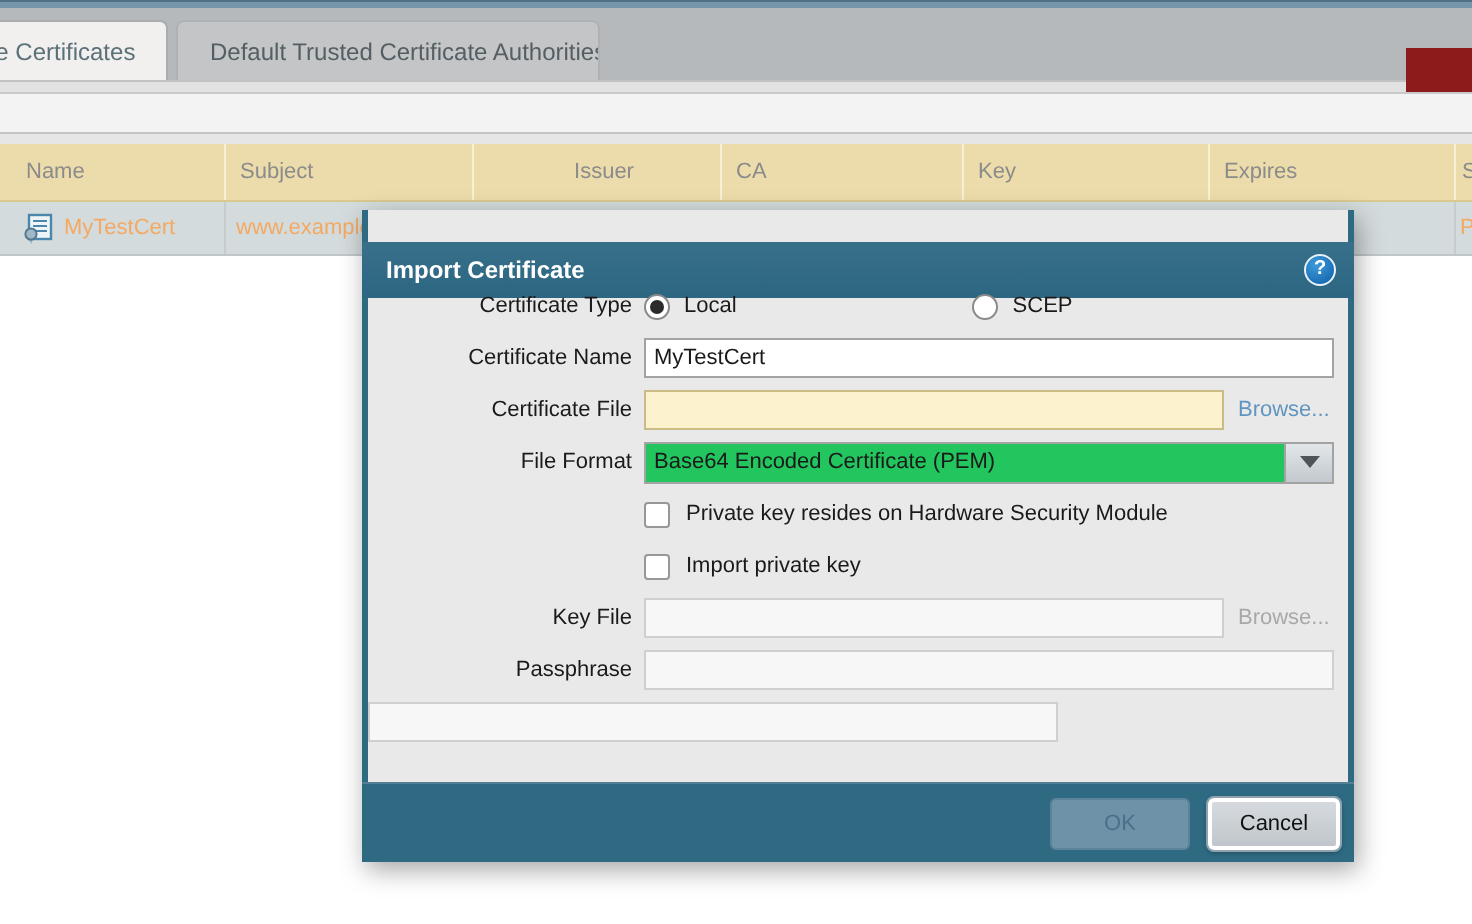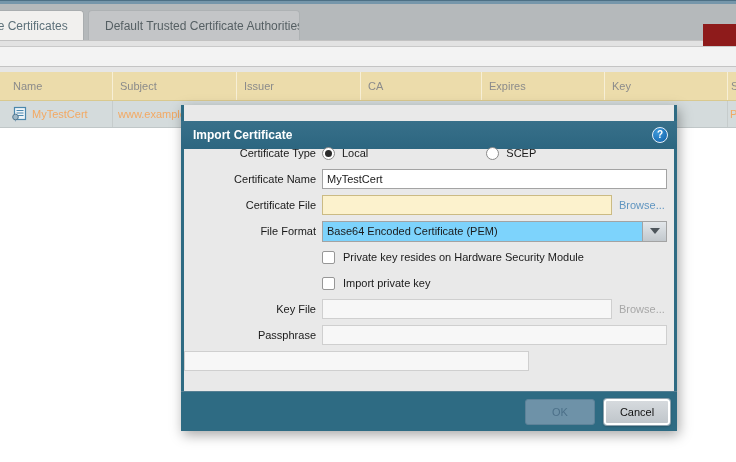--- a/index.html
+++ b/index.html
@@ -15,21 +15,21 @@
   .tab.inactive { left:88px; width:212px; background:#c3c5c7; border:1px solid #aeb2b4; border-bottom:none; text-align:center; }
   .band1   { position:absolute; left:0; top:40px; width:736px; height:7px; background:#e2e2e2; border-top:1px solid #c2c2c2; border-bottom:1px solid #c9c9c9; }
   .toolbar { position:absolute; left:0; top:47px; width:736px; height:20px; background:#f3f3f3; border-bottom:1px solid #c4c4c4; }
   .band2   { position:absolute; left:0; top:67px; width:736px; height:5px; background:#e6e6e6; }
   .red-badge { position:absolute; left:703px; top:24px; width:33px; height:22px; background:#8e1b1b; }
 
   
   .grid-header { position:absolute; left:0; top:72px; width:736px; height:29px; background:#ecdcab; border-bottom:1px solid #d9c98f; display:flex; }
   .hcell { height:28px; line-height:28px; color:#8b8b8b; border-right:1px solid #f7efd6; padding-left:7px; overflow:hidden; white-space:nowrap; cursor:pointer; }
   .hcell.c0 { width:113px; padding-left:16px; text-indent:-3px; }
-  .hcell.c1 { width:124px; } .hcell.c2 { width:124px; } .hcell.c3 { width:121px; }
+  .hcell.c1 { width:124px; } .hcell.c2 { width:124px;text-align:center; } .hcell.c3 { width:121px; }
   .hcell.c4 { width:123px; } .hcell.c5 { width:123px; } .hcell.c6 { flex:1; padding-left:3px; border-right:none; }
   .grid-row { position:absolute; left:0; top:101px; width:736px; height:27px; background:#d4dbdc; border-bottom:1px solid #c0c7c8; display:flex; cursor:pointer; }
   .rcell { height:26px; line-height:26px; color:#f3a963; overflow:hidden; white-space:nowrap; }
   .rcell.name { width:113px; padding-left:11px; border-right:1px solid #c6cccc; display:flex; align-items:center; gap:5px; }
   .rcell.subject { width:615px; padding-left:5px; border-right:1px solid #c6cccc; }
   .rcell.frag { flex:1; padding-left:2px; }
   .cert-icon { width:16px; height:16px; flex:0 0 16px; }
 
   
   .dialog { position:absolute; left:181px; top:105px; width:496px; height:326px; background:#e9e9e9; border-left:3px solid #2e6b83; border-right:3px solid #2e6b83; box-shadow:2px 4px 12px rgba(0,0,0,.35); }
@@ -50,21 +50,21 @@
 
   .radio { width:13px; height:13px; border-radius:50%; border:1px solid #8a8a8a; background:#ffffff; display:inline-flex; align-items:center; justify-content:center; cursor:pointer; }
   .radio .dot { width:7px; height:7px; border-radius:50%; background:transparent; }
   .radio.checked .dot { background:#2b2b2b; }
   .rlabel { margin:0 0 0 7px; cursor:default; }
   .scep-gap { margin-left:118px; }
 
   .checkbox { width:13px; height:13px; border:1px solid #979797; border-radius:2px; background:#ffffff; display:inline-block; cursor:pointer; }
   .cblabel { margin-left:8px; }
 
-  .selectbox { width:345px; height:21px; border:1px solid #a3a3a3; background:#7dd3fc; display:flex; align-items:center; cursor:pointer; }
+  .selectbox { width:345px; height:21px; border:1px solid #a3a3a3; background:#22c55e; display:flex; align-items:center; cursor:pointer; }
   .selectbox .sel-text { flex:1; padding:0 4px; line-height:19px; overflow:hidden; white-space:nowrap; }
   .sel-btn { width:24px; height:19px; background:linear-gradient(#e3e7ea,#c2c8cd); border-left:1px solid #a3a3a3; display:flex; align-items:center; justify-content:center; }
   .sel-arrow { width:0; height:0; border-left:5px solid transparent; border-right:5px solid transparent; border-top:6px solid #4d555b; }
 
   .dlg-footer { position:absolute; left:-3px; bottom:0; width:496px; height:40px; background:#2e6b83; border-top:1px solid #557f93; display:flex; align-items:center; justify-content:flex-end; gap:9px; padding-right:7px; }
   .btn { height:26px; border-radius:3px; font-family:inherit; font-size:11px; cursor:pointer; }
   .btn.ok { width:70px; background:#6e92a8; border:1px solid #5d8299; color:#4c7089; }
   .btn.cancel { width:66px; background:linear-gradient(#d6dade,#c0c6cb); border:2px solid #ffffff; color:#111111; box-shadow:0 0 0 1px #8fa2ad, 0 1px 3px rgba(0,0,0,.4); }
 </style>
 </head>
@@ -86,22 +86,22 @@
   <div class="band1"></div>
   <div class="toolbar"></div>
   <div class="band2"></div>
   <div class="red-badge"></div>
 
   <div class="grid-header">
     <div class="hcell c0">Name</div>
     <div class="hcell c1">Subject</div>
     <div class="hcell c2">Issuer</div>
     <div class="hcell c3">CA</div>
+    <div class="hcell c4">Key</div>
     <div class="hcell c5">Expires</div>
-    <div class="hcell c4">Key</div>
     <div class="hcell c6">S</div>
   </div>
 
   <div class="grid-row">
     <div class="rcell name">
       <svg class="cert-icon" viewBox="0 0 16 16">
         <rect x="3.5" y="1.5" width="11" height="12" fill="#eef4f8" stroke="#4a87ad" stroke-width="1.2"></rect>
         <line x1="5.5" y1="4.5" x2="12.5" y2="4.5" stroke="#4a87ad" stroke-width="1"></line>
         <line x1="5.5" y1="7" x2="12.5" y2="7" stroke="#4a87ad" stroke-width="1"></line>
         <line x1="5.5" y1="9.5" x2="12.5" y2="9.5" stroke="#4a87ad" stroke-width="1"></line>

